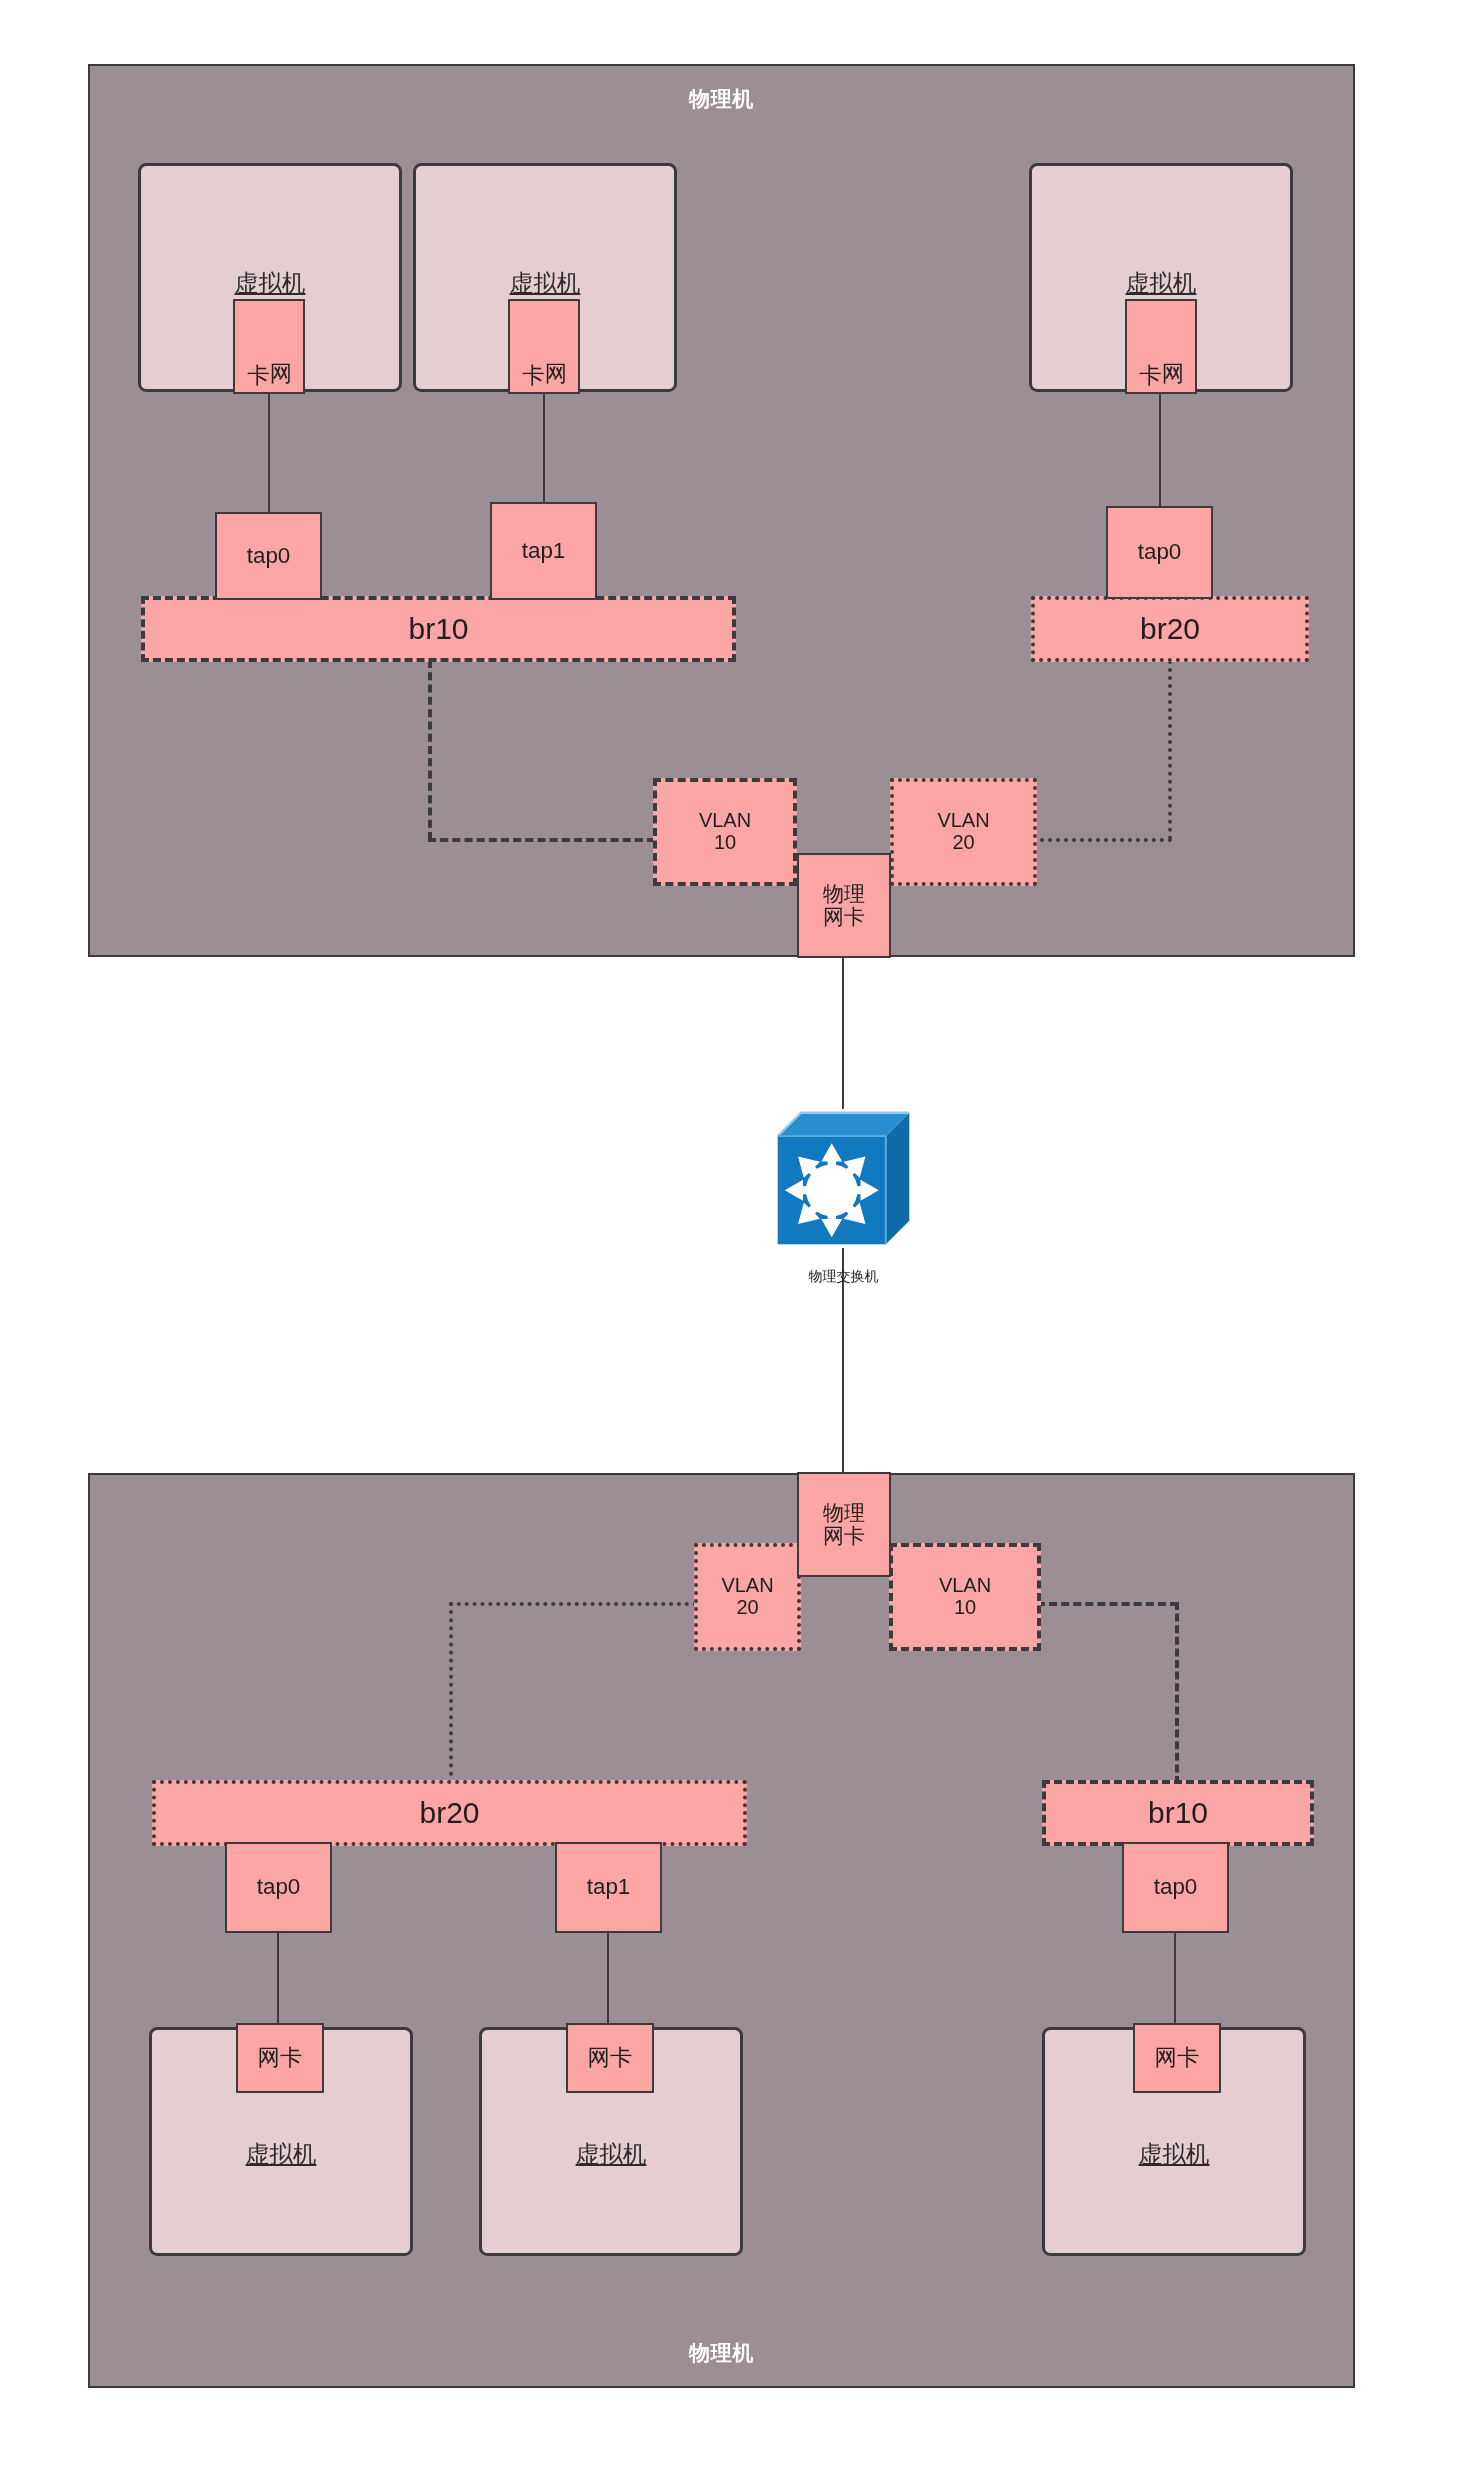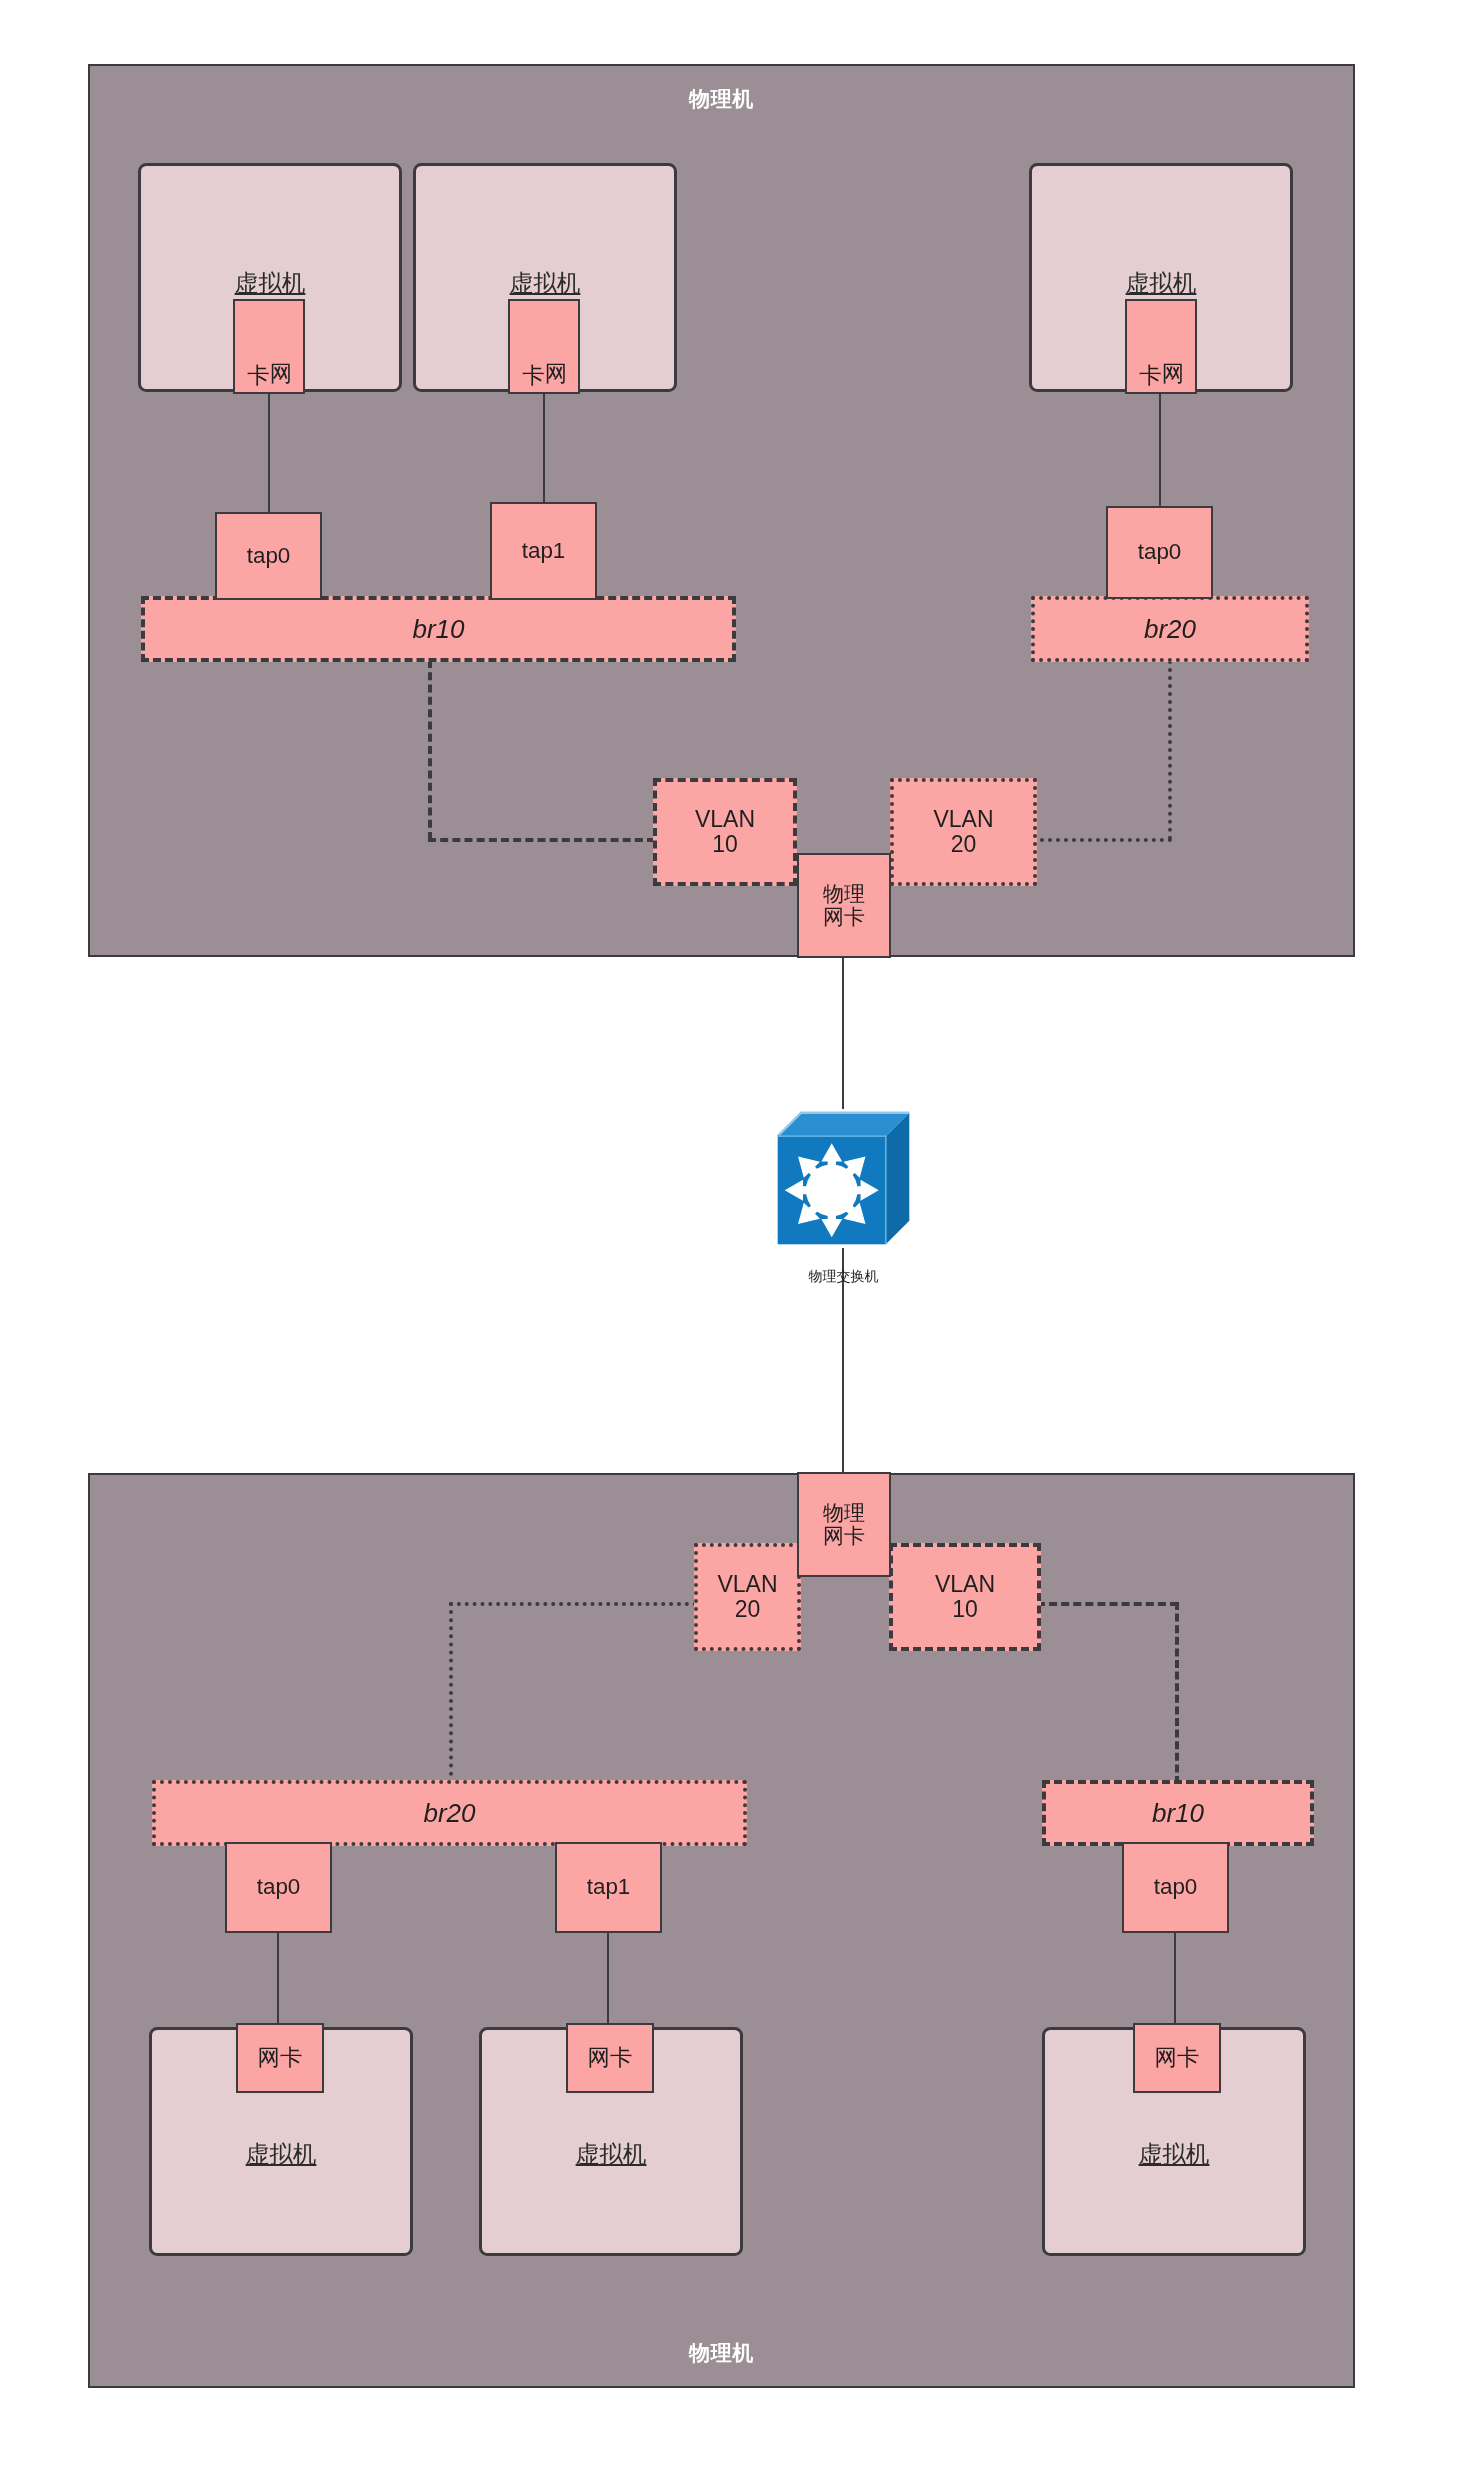--- a/index.html
+++ b/index.html
@@ -76,23 +76,23 @@
     line-height: 1.08;
     white-space: pre-line;
     font-size: 22.4px;
   }
   .node-text.vertical {
     writing-mode: vertical-rl;
     text-orientation: upright;
     line-height: 1.0;
     letter-spacing: 1.2px;
   }
-  .bridge .node-text { font-size: 26px; font-style: italic; }
+  .bridge .node-text { font-size: 30px; }
   .tap .node-text    { font-size: 22.4px; }
-  .vlan .node-text   { font-size: 23px; }
+  .vlan .node-text   { font-size: 20px; }
   .pnic .node-text   { font-size: 21px; }
 
   
   .ln {
     position: absolute;
     z-index: 2;
   }
   .ln.v-solid  { width: 0; border-left: 2.9px solid #3b3b3f; }
   .ln.v-dash   { width: 0; border-left: 4.1px dashed #3b3b3f; }
   .ln.h-dash   { height: 0; border-top: 4.1px dashed #3b3b3f; }

